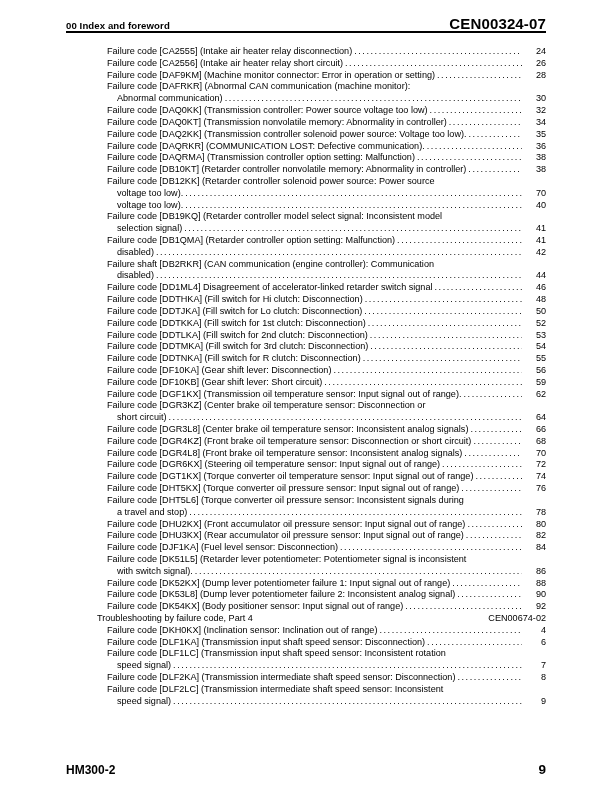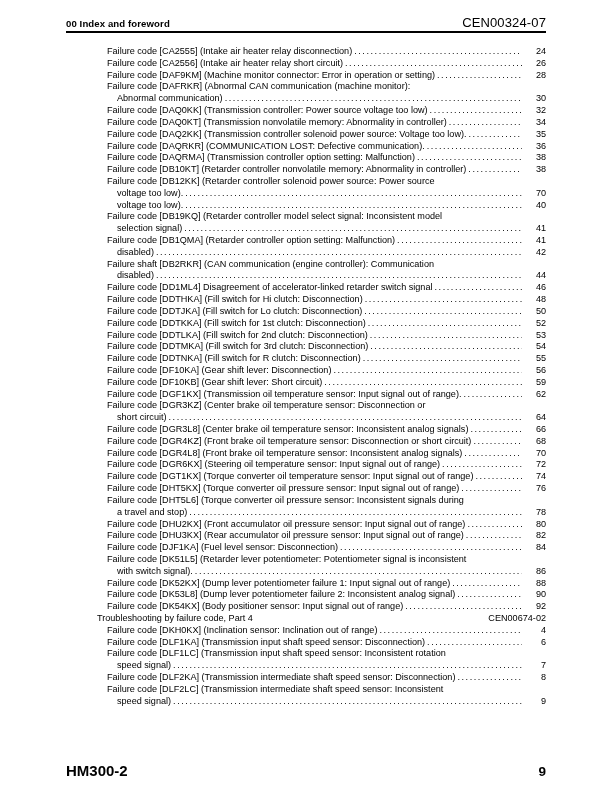--- a/index.html
+++ b/index.html
@@ -32,22 +32,22 @@
     display: flex;
     align-items: baseline;
     justify-content: space-between;
   }
   .header-title {
     font-size: 9.6px;
     font-weight: bold;
     letter-spacing: 0.01em;
   }
   .header-code {
-    font-size: 13px;
-    font-weight: normal;
+    font-size: 15px;
+    font-weight: bold;
     letter-spacing: 0.01em;
   }
   .header-rule {
     position: absolute;
     left: 66px;
     top: 31px;
     width: 480px;
     height: 2.2px;
     background: #000000;
   }
@@ -106,21 +106,21 @@
   .footer {
     position: absolute;
     left: 66px;
     top: 762px;
     width: 480px;
     display: flex;
     align-items: baseline;
     justify-content: space-between;
   }
   .footer-model {
-    font-size: 15px;
+    font-size: 12px;
     font-weight: bold;
   }
   .footer-page {
     font-size: 13.5px;
     font-weight: bold;
   }
 </style>
 </head>
 <body>
 

